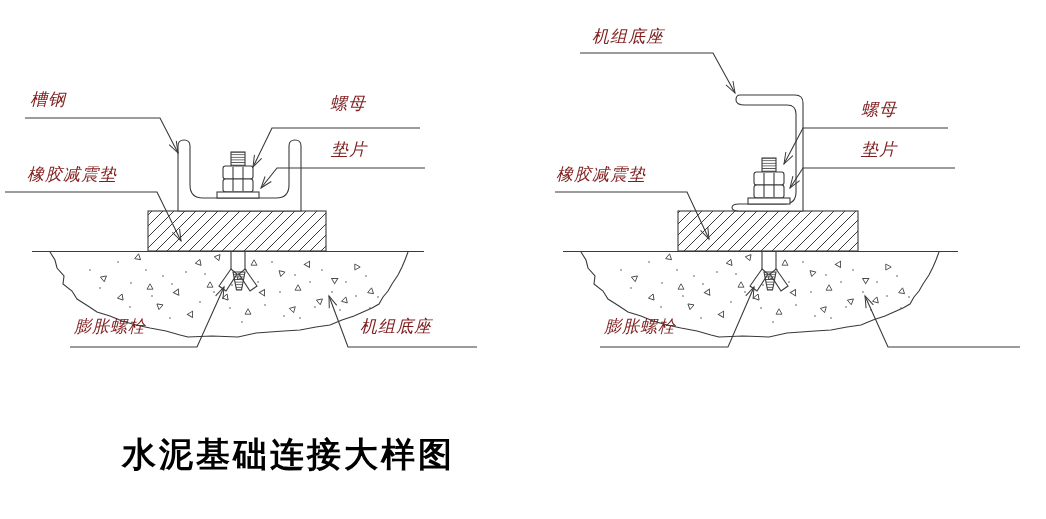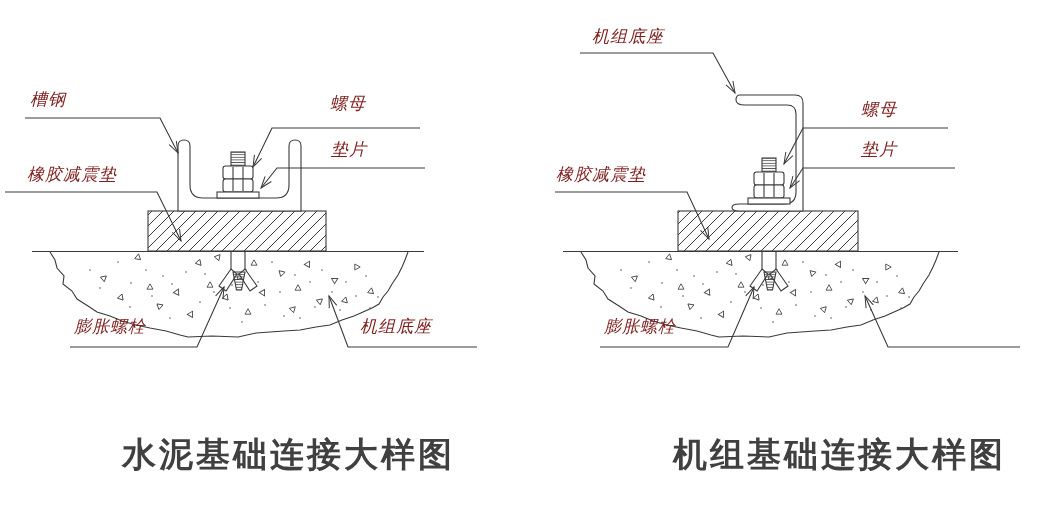--- a/index.html
+++ b/index.html
@@ -9,21 +9,21 @@
     overflow:hidden; font-family:"Liberation Sans", sans-serif;
   }
   .canvas svg { position:absolute; left:0; top:0; }
   .lbl {
     position:absolute; font-size:17px; line-height:1.15; color:#7f1d1d;
     letter-spacing:1px; white-space:nowrap;
     font-family:"Liberation Sans", sans-serif;
     font-style:italic;
   }
   .ttl {
-    position:absolute; top:432px; font-size:34px; font-weight:bold; color:#404040;
+    position:absolute; top:432px; font-size:34px; font-weight:bold; color:#000000;
     letter-spacing:3px; text-align:center; white-space:nowrap;
     font-family:"Liberation Sans", sans-serif;
   }
 </style>
 </head>
 <body>
 
 <div class="canvas">
 
   <svg width="1046" height="519" viewBox="0 0 1046 519">
@@ -228,15 +228,14 @@
   <div class="lbl" style="left:74px;  top:317px">膨胀螺栓</div>
   <div class="lbl" style="left:360px; top:317px">机组底座</div>
 
   <div class="lbl" style="left:592px; top:27px">机组底座</div>
   <div class="lbl" style="left:861px; top:100px">螺母</div>
   <div class="lbl" style="left:861px; top:140px">垫片</div>
   <div class="lbl" style="left:556px; top:165px">橡胶减震垫</div>
   <div class="lbl" style="left:604px; top:317px">膨胀螺栓</div>
 
   <div class="ttl" style="left:122px; width:311px">水泥基础连接大样图</div>
-  <div class="ttl" style="left:673px; width:314px">机组基础连接大样图</div>
 
 </div>
 
 </body></html>

